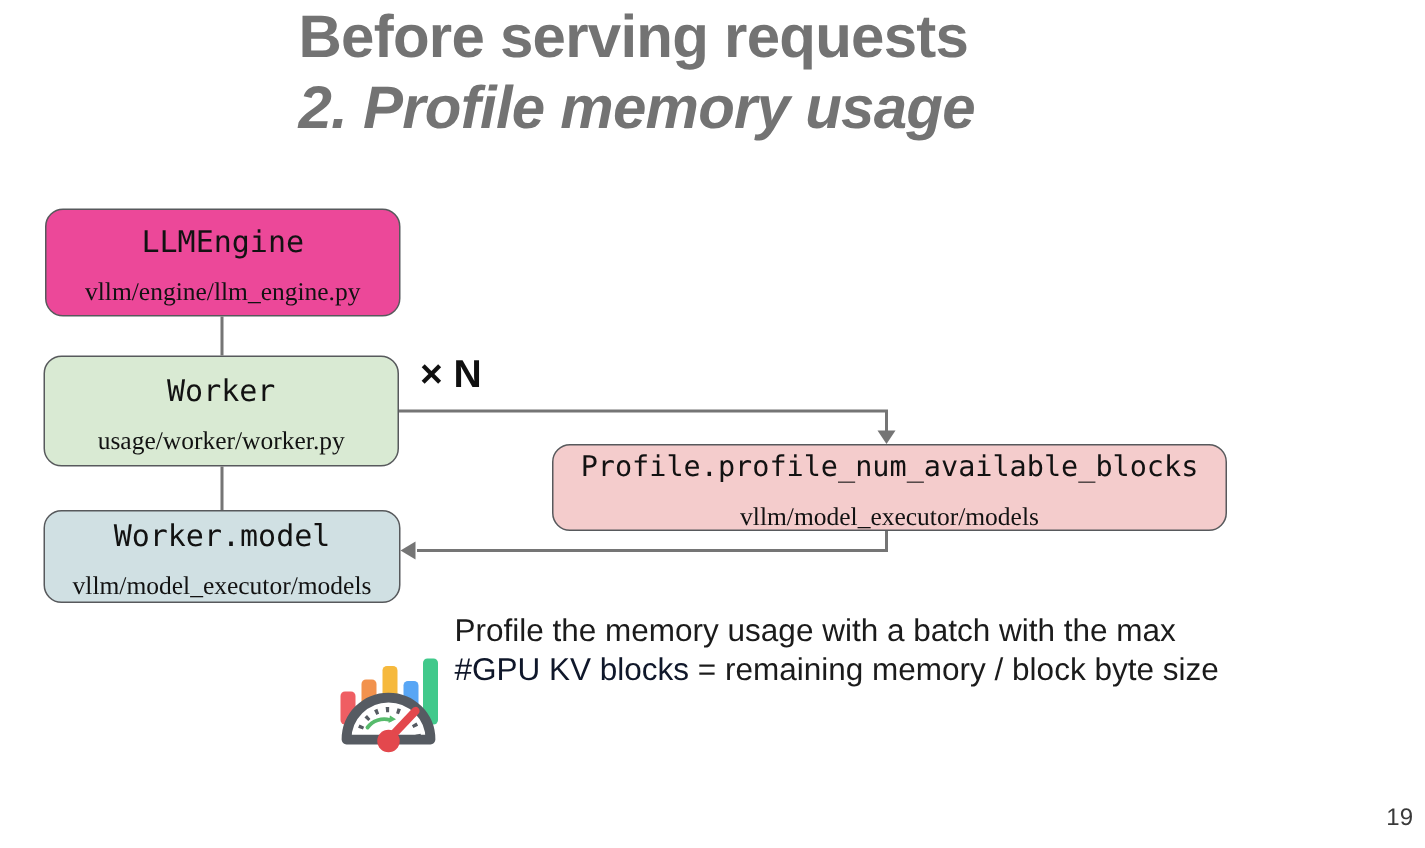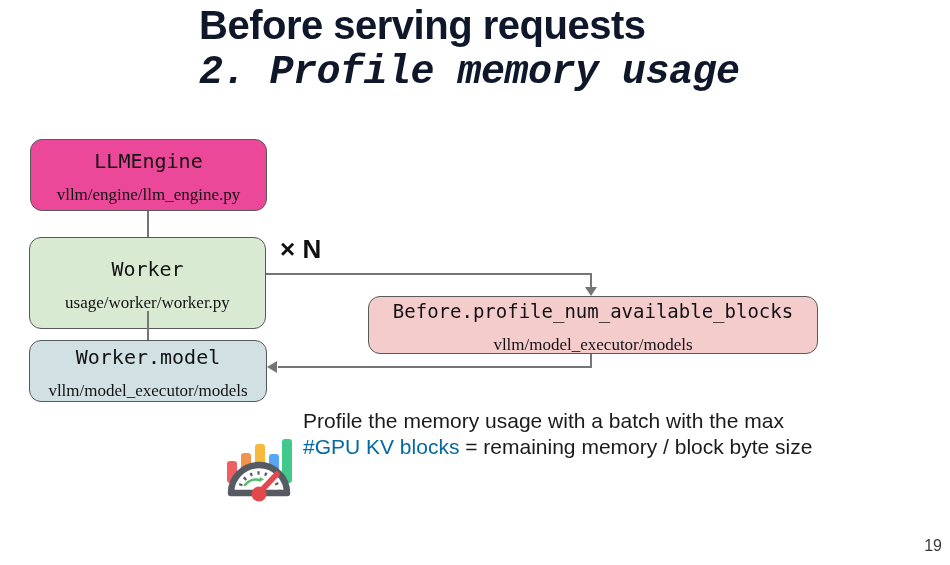--- a/index.html
+++ b/index.html
@@ -4,34 +4,34 @@
 <style>
   html,body { margin:0; padding:0; }
   body {
     width:950px; height:565px; position:relative; overflow:hidden;
     background:#ffffff;
     font-family:"Liberation Sans", sans-serif;
   }
   .title {
     position:absolute; left:199px; top:2px;
     font-size:40px; line-height:47px; font-weight:700;
-    color:#0f172a; letter-spacing:-0.5px; white-space:nowrap;
+    color:#737373; letter-spacing:-0.5px; white-space:nowrap;
   }
-  .title .l2 { font-style:italic;font-family:Liberation Mono, monospace; }
+  .title .l2 { font-style:italic; }
 
   .box {
     position:absolute; box-sizing:border-box;
     border:1.6px solid #57595c; border-radius:12px;
     display:flex; flex-direction:column; align-items:center; justify-content:center;
     font-family:"DejaVu Sans Mono", monospace; color:#121212; text-align:center;
   }
   .box .bt { font-size:20px; line-height:22px; white-space:nowrap; }
   .box .bs { font-size:17px; line-height:13px; margin-top:16px; white-space:nowrap;font-family:Liberation Serif, serif; }
   #box-llm     { left:30px;  top:139px; width:237px; height:72px; }
-  #box-worker  { left:29px;  top:237px; width:237px; height:92px; }
+  #box-worker  { left:29px;  top:237px; width:237px; height:74px; }
   #box-model   { left:29px;  top:340px; width:238px; height:62px;justify-content:center; }
   #box-profile { left:368px; top:296px; width:450px; height:58px; }
   #box-profile .bt { font-size:19px; }
 
   .edge { position:absolute; background:#757575; }
   #e-v1 { left:147px; top:211px; width:2px;   height:26px; }
   #e-v2 { left:147px; top:311px; width:2px;   height:29px; }
   #e-h1 { left:266px; top:273px; width:326px; height:2px;  }
   #e-v3 { left:590px; top:274px; width:2px;   height:14px; }
   #e-v4 { left:590px; top:354px; width:2px;   height:13px; }
@@ -80,21 +80,21 @@
   <div class="bt">Worker</div>
   <div class="bs">usage/worker/worker.py</div>
 </div>
 
 <div id="box-model" class="box" style="background-color: rgb(208, 224, 227);">
   <div class="bt">Worker.model</div>
   <div class="bs">vllm/model_executor/models</div>
 </div>
 
 <div id="box-profile" class="box" style="background-color: rgb(244, 204, 204);">
-  <div class="bt">Before.profile_num_available_blocks</div>
+  <div class="bt">Profile.profile_num_available_blocks</div>
   <div class="bs">vllm/model_executor/models</div>
 </div>
 
 <div id="e-v1" class="edge"></div>
 <div id="e-v2" class="edge"></div>
 <div id="e-h1" class="edge"></div>
 <div id="e-v3" class="edge"></div>
 <div class="arrow-down"></div>
 <div id="e-v4" class="edge"></div>
 <div id="e-h2" class="edge"></div>
@@ -118,17 +118,17 @@
       <path d="M43,50 l4,2.5 l-5,2.5 z" fill="#57bb6c"></path>
       <path d="M42,66 L60,47" stroke="#e3484d" stroke-width="5.5" stroke-linecap="round"></path>
       <circle cx="42" cy="67" r="7.5" fill="#e3484d"></circle>
     </g>
   </svg>
 </div>
 
 <div class="note-text">
   <div>Profile the memory usage with a batch with the max</div>
   <div>
-    <span class="hl" style="color: #0369a1;">#GPU KV blocks</span><span> = remaining memory / block byte size</span>
+    <span class="hl" style="color: #0f172a;">#GPU KV blocks</span><span> = remaining memory / block byte size</span>
   </div>
 </div>
 
 <div class="pagenum">19</div>
 
 </body></html>

